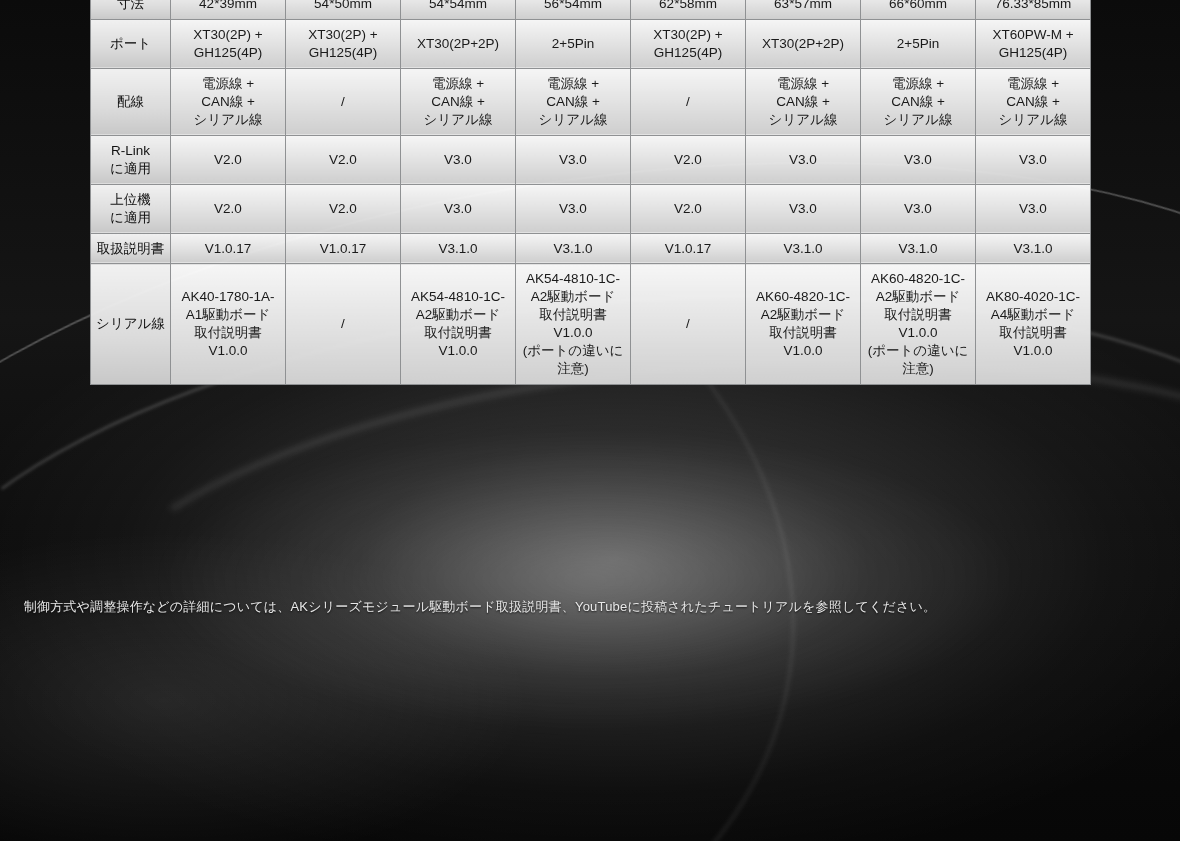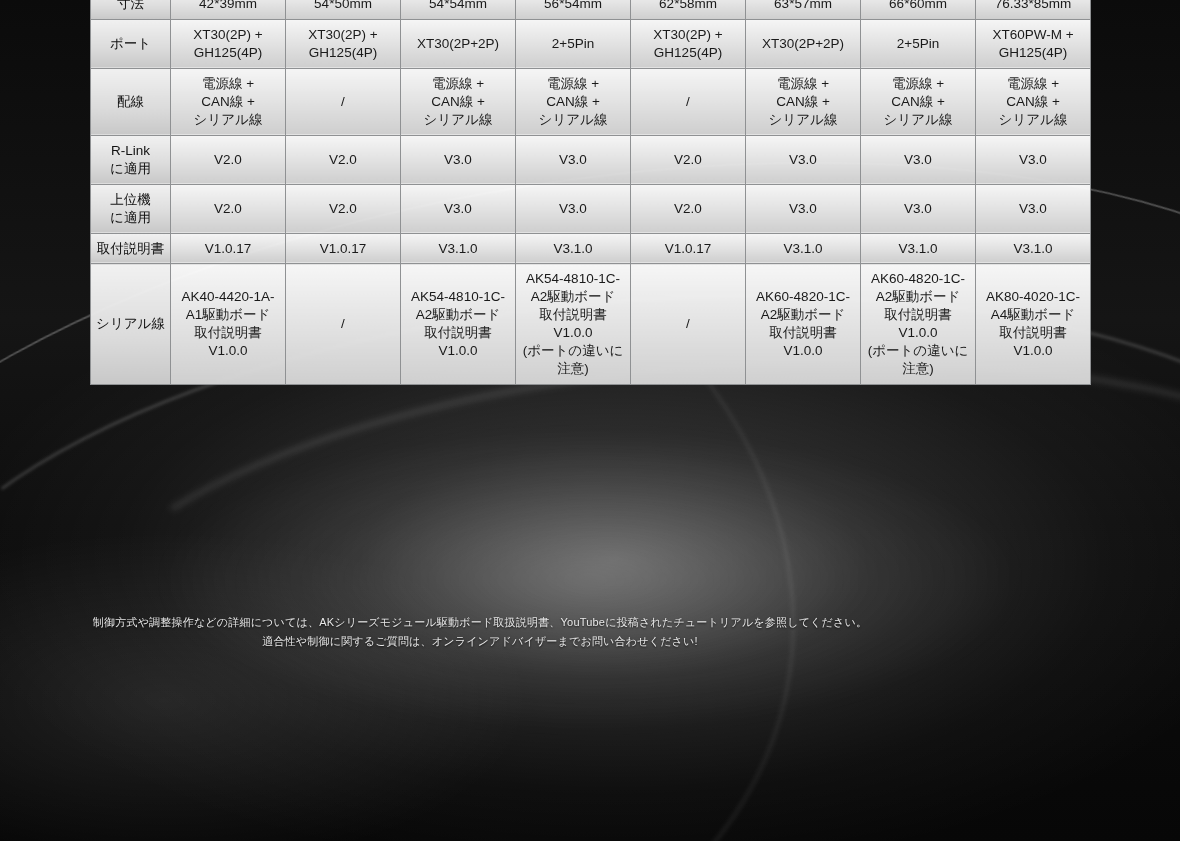--- a/index.html
+++ b/index.html
@@ -104,25 +104,24 @@
   table.spec col.c-head { width: 80px; }
   table.spec col.c-data { width: 115px; }
   .cell-lines span { display: block; }
   .footnote {
     position: absolute;
     left: 0;
     top: 596px;
     width: 960px;
     text-align: center;
     color: #e9e9e9;
-    font-size: 11px;
+    font-size: 13px;
     line-height: 1.75;
     letter-spacing: 0.2px;
     text-shadow: 0 1px 2px rgba(0,0,0,0.75);
-    margin-top: 17px;
   }
   .footnote .line { display: block; }
 </style>
 </head>
 <body>
 
 <div id="page">
   <div class="swoosh s1"></div>
   <div class="swoosh s2"></div>
   <div class="swoosh s3"></div>
@@ -301,21 +300,21 @@
             </td>
             <td class="cell-lines">
               <span>V3.0</span>
             </td>
             <td class="cell-lines">
               <span>V3.0</span>
             </td>
           </tr>
           <tr>
             <td class="rowhead cell-lines">
-              <span>取付説明書</span>
+              <span>取扱説明書</span>
             </td>
             <td class="cell-lines">
               <span>V1.0.17</span>
             </td>
             <td class="cell-lines">
               <span>V1.0.17</span>
             </td>
             <td class="cell-lines">
               <span>V3.1.0</span>
             </td>
@@ -333,21 +332,21 @@
             </td>
             <td class="cell-lines">
               <span>V3.1.0</span>
             </td>
           </tr>
           <tr>
             <td class="rowhead cell-lines">
               <span>シリアル線</span>
             </td>
             <td class="cell-lines">
-              <span>AK40-4420-1A-</span>
+              <span>AK40-1780-1A-</span>
               <span>A1駆動ボード</span>
               <span>取付説明書V1.0.0</span>
             </td>
             <td class="cell-lines">
               <span>/</span>
             </td>
             <td class="cell-lines">
               <span>AK54-4810-1C-</span>
               <span>A2駆動ボード</span>
               <span>取付説明書V1.0.0</span>
@@ -379,15 +378,14 @@
               <span>A4駆動ボード</span>
               <span>取付説明書V1.0.0</span>
             </td>
           </tr>
         </tbody>
     </table>
   </div>
 
   <div class="footnote">
     <span class="line">制御方式や調整操作などの詳細については、AKシリーズモジュール駆動ボード取扱説明書、YouTubeに投稿されたチュートリアルを参照してください。</span>
-    <span class="line">適合性や制御に関するご質問は、オンラインアドバイザーまでお問い合わせください!</span>
   </div>
 </div>
 
 </body></html>

